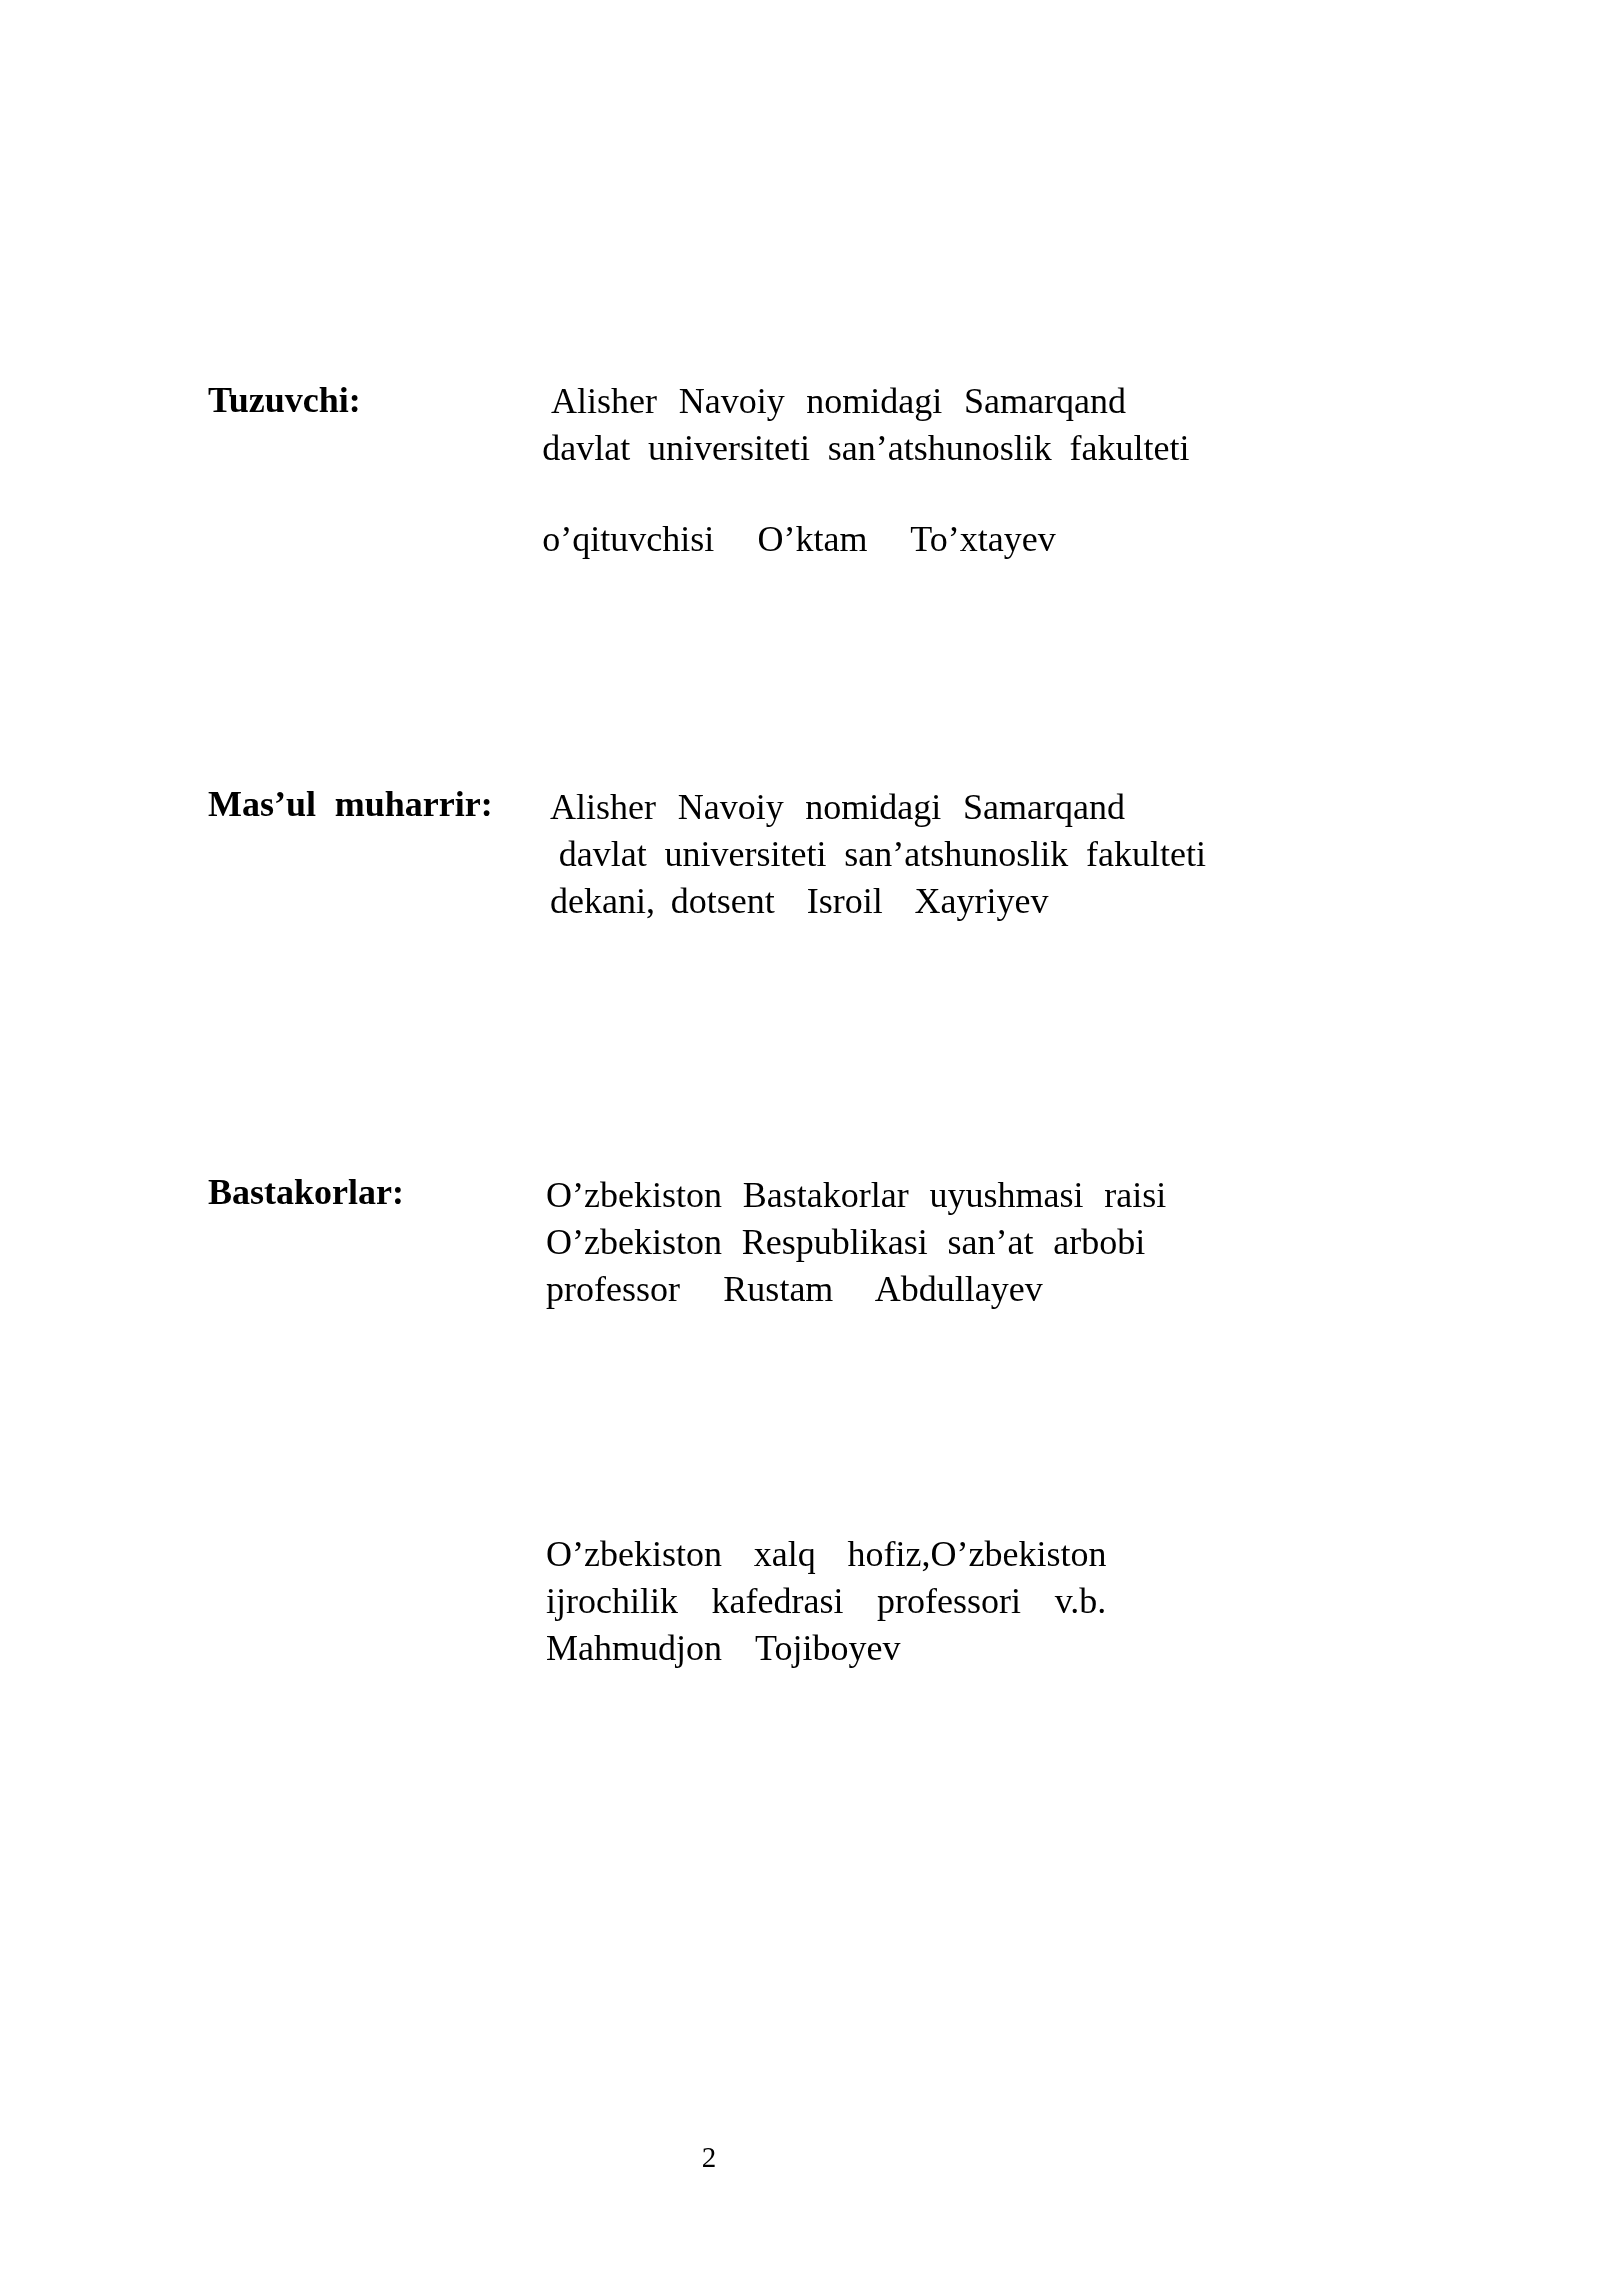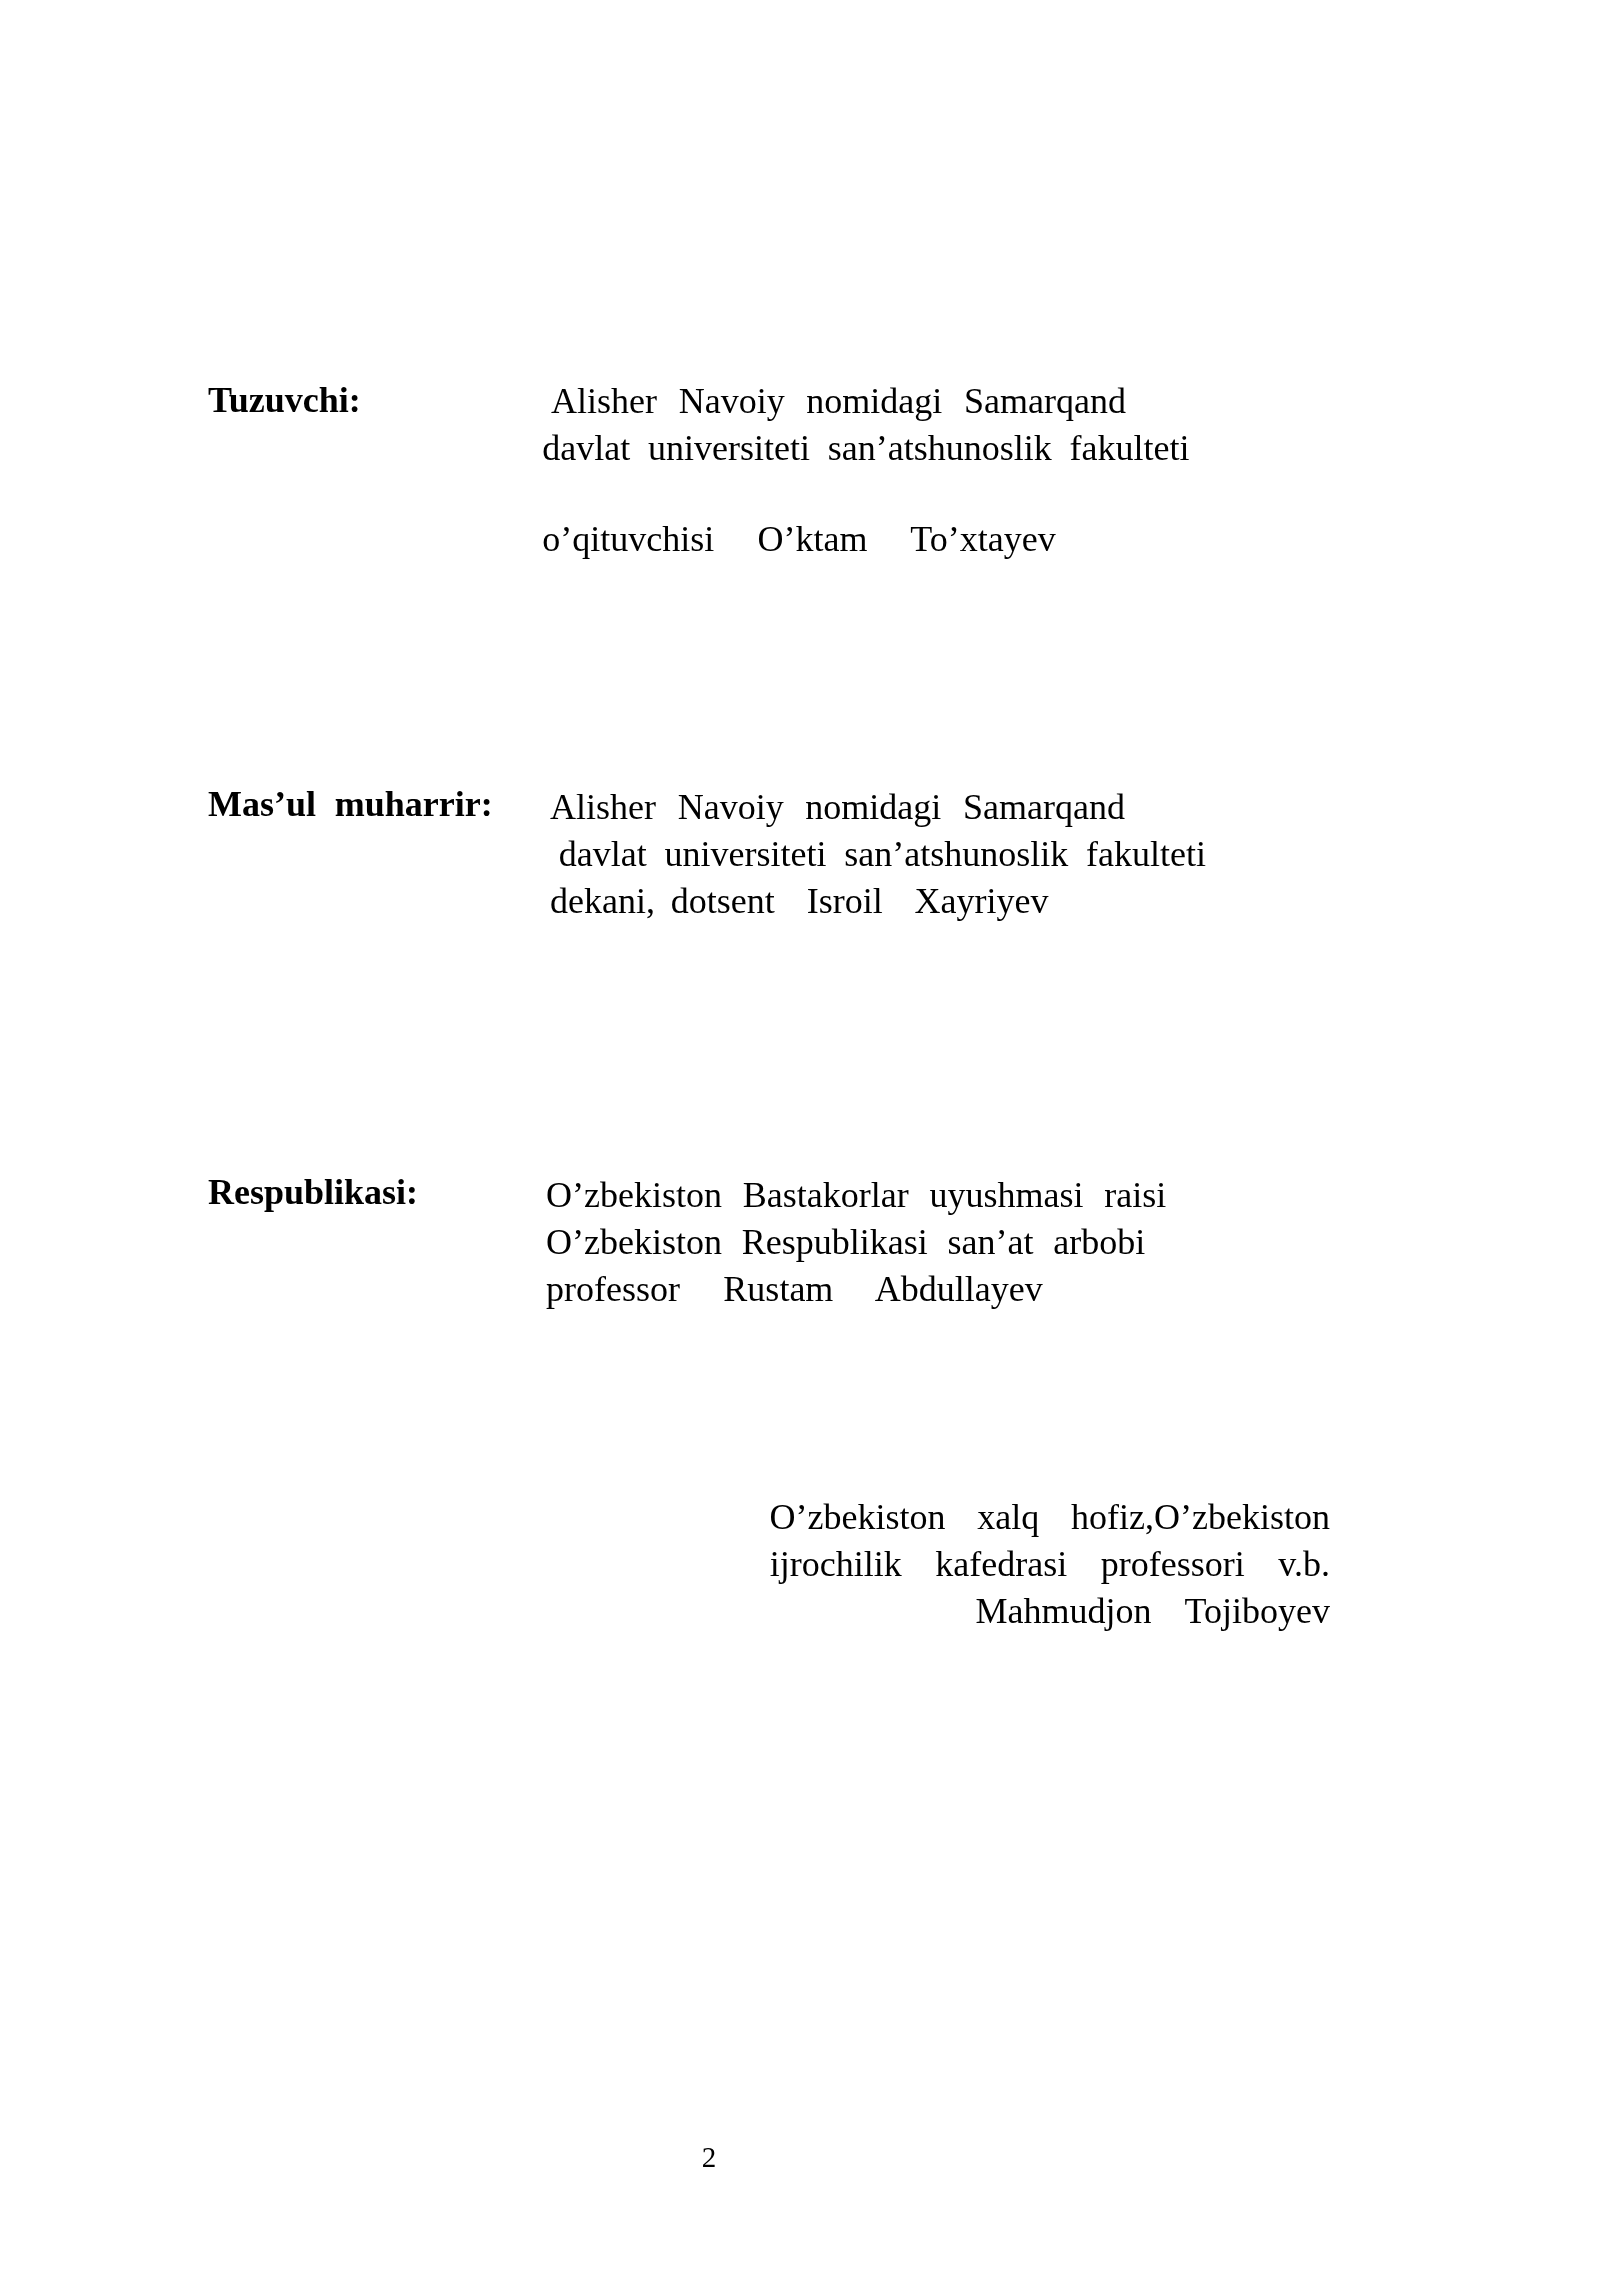--- a/index.html
+++ b/index.html
@@ -96,23 +96,22 @@
     width: 774px;
   }
   .block-taqriz .lines .body-line:nth-child(1) { word-spacing: 11.8px; }
   .block-taqriz .lines .body-line:nth-child(2) { word-spacing: 10.8px; }
   .block-taqriz .lines .body-line:nth-child(3) { word-spacing: 12.7px; }
 
   
   .block-second {
     position: absolute;
     left: 546px;
-    top: 1494px;
+    top: 1531px;
     width: 784px;
-    text-align: right;
   }
   .block-second .body-line:nth-child(1) { word-spacing: 6.9px; }
   .block-second .body-line:nth-child(2) { word-spacing: 7.8px; }
   .block-second .body-line:nth-child(3) { word-spacing: 7.8px; }
   .block-second .body-line:nth-child(4) { word-spacing: 9.8px; margin-left: 26px; }
 
   
   .page-number {
     position: absolute;
     left: 0;
@@ -140,21 +139,21 @@
   <div class="block-masul">
     <div class="label">Mas’ul muharrir:</div>
     <div class="lines">
       <div class="body-line">Alisher Navoiy nomidagi Samarqand</div>
       <div class="body-line">davlat universiteti san’atshunoslik fakulteti</div>
       <div class="body-line">dekani, dotsent  Isroil  Xayriyev</div>
     </div>
   </div>
 
   <div class="block-taqriz">
-    <div class="label">Respublikasi:</div>
+    <div class="label">Bastakorlar:</div>
     <div class="lines">
       <div class="body-line">O’zbekiston Bastakorlar uyushmasi raisi</div>
       <div class="body-line">O’zbekiston Respublikasi san’at arbobi</div>
       <div class="body-line">professor  Rustam  Abdullayev</div>
     </div>
   </div>
 
   <div class="block-second">
     <div class="body-line">O’zbekiston  xalq  hofiz,O’zbekiston</div>
     <div class="body-line">ijrochilik  kafedrasi  professori  v.b.</div>

